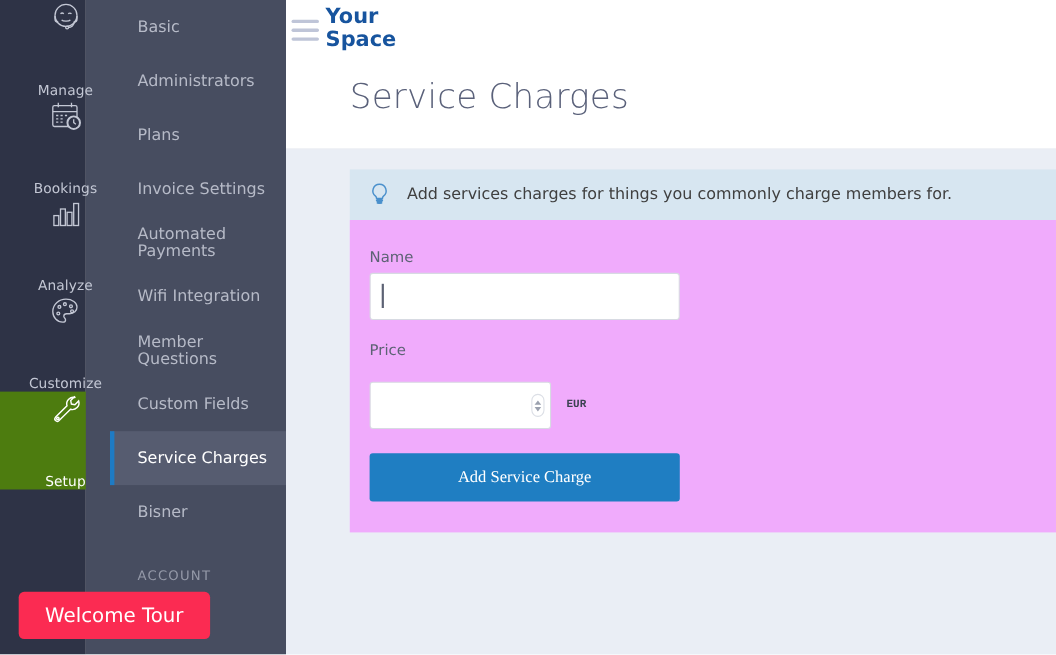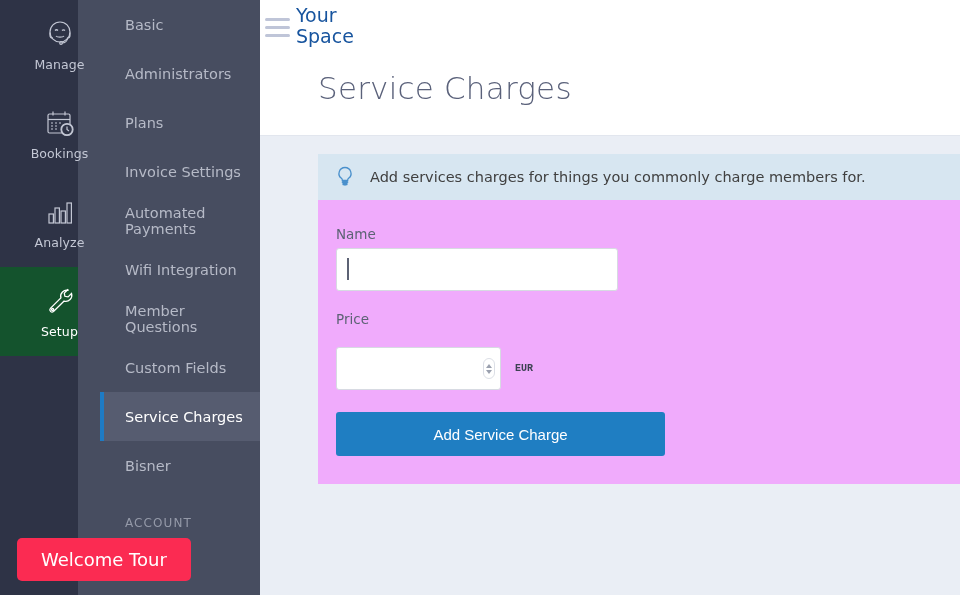--- a/index.html
+++ b/index.html
@@ -15,27 +15,27 @@
   .primary-rail {
     width: 78px; height: 595px;
     background: #2e3346;
     flex: 0 0 78px;
     position: relative;
     z-index: 4;
   }
   .rail-item {
     height: 89px;
     display: flex; flex-direction: column;
-    align-items: center; justify-content: center;
+    align-items: center; justify-content: space-between;
     color: #c3c7d4;
     cursor: pointer;
     position: relative;
     padding-left: 41px;
   }
-  .rail-item.active { background: #14532d; color: #ffffff; }
+  .rail-item.active { background: #4d7c0f; color: #ffffff; }
   .rail-icon { width: 34px; height: 34px; display: block; margin-bottom: 5px; }
   .rail-icon svg { width: 34px; height: 34px; display: block; }
   .rail-label { font-size: 12.5px; letter-spacing: .1px; }
 
   
   .secondary-nav {
     width: 182px; height: 595px;
     background: #474d60;
     flex: 0 0 182px;
     position: relative;
@@ -103,21 +103,21 @@
     display: block;
     height: 3px; width: 25px;
     background: #bfc5d8;
     border-radius: 2px;
     margin-bottom: 5px;
   }
   .brand {
     position: absolute; left: 36px; top: 5px;
     color: #17549e;
     font-size: 19px;
-    font-weight: normal;
+    font-weight: bold;
     line-height: 21px;
     cursor: pointer;
   }
   .page-title {
     position: absolute; left: 58px; top: 70px;
     font-size: 31px;
     font-weight: 300;
     color: #5a617a;
     letter-spacing: .2px;
   }
@@ -198,28 +198,28 @@
     width: 0; height: 0;
     border-left: 3px solid transparent;
     border-right: 3px solid transparent;
   }
   .spinner i.up { border-bottom: 4px solid #9aa0ae; margin-bottom: 2px; }
   .spinner i.down { border-top: 4px solid #9aa0ae; }
   .currency { margin-left: 14px; font-size: 10px; color: #3c4252; font-weight: bold; font-family: Liberation Mono, monospace; }
 
   .submit-btn {
     margin-top: 22px;
-    width: 329px; height: 44px;
+    width: 282px; height: 44px;
     background: #1f7ec2;
     color: #ffffff;
     border: none;
     border-radius: 3px;
     font-size: 15px;
     cursor: pointer;
-    font-family: Liberation Sans, sans-serif;
+    font-family: Liberation Serif, serif;
   }
 </style>
 </head>
 <body>
 
 <div id="app">
 
   <nav class="primary-rail">
 
     <div class="rail-item">
@@ -255,20 +255,33 @@
         <svg viewBox="0 0 34 34" fill="none" stroke="currentColor" stroke-width="1.2">
           <rect x="6" y="18" width="4.4" height="9"></rect>
           <rect x="12" y="12" width="4.4" height="15"></rect>
           <rect x="18" y="15" width="4.4" height="12"></rect>
           <rect x="24" y="7" width="4.4" height="20"></rect>
         </svg>
       </span>
       <span class="rail-label">Analyze</span>
     </div>
 
+    <div class="rail-item">
+      <span class="rail-icon">
+        <svg viewBox="0 0 34 34" fill="none" stroke="currentColor" stroke-width="1.2">
+          <path d="M17 5C10.4 5 5 10 5 16.2c0 5.4 4 9.6 9 9.6 2 0 2.6-1 2.6-2 0-1.6-1.6-1.9-1.6-3.4 0-1.3 1-2.2 2.6-2.2h2.6c4 0 6.8-2.6 6.8-6.2C27 8.4 22.7 5 17 5z"></path>
+          <circle cx="11" cy="12" r="1.3"></circle>
+          <circle cx="16" cy="9.5" r="1.3"></circle>
+          <circle cx="21.5" cy="11.5" r="1.3"></circle>
+          <circle cx="22.5" cy="16" r="1.3"></circle>
+          <circle cx="10" cy="18" r="1.3"></circle>
+        </svg>
+      </span>
+      <span class="rail-label">Customize</span>
+    </div>
 
     <div class="rail-item active">
       <span class="rail-icon">
         <svg viewBox="0 0 34 34" fill="none" stroke="currentColor" stroke-width="1.3">
           <path d="M25.5 5.5a6 6 0 0 0-7.6 7.4L7.4 23.4a2.2 2.2 0 0 0 3.1 3.1l10.6-10.4a6 6 0 0 0 7.4-7.6l-3.4 3.4-3.2-.6-.6-3.2 3.4-3.4z"></path>
           <circle cx="9.6" cy="24.4" r="1.1"></circle>
         </svg>
       </span>
       <span class="rail-label">Setup</span>
     </div>

